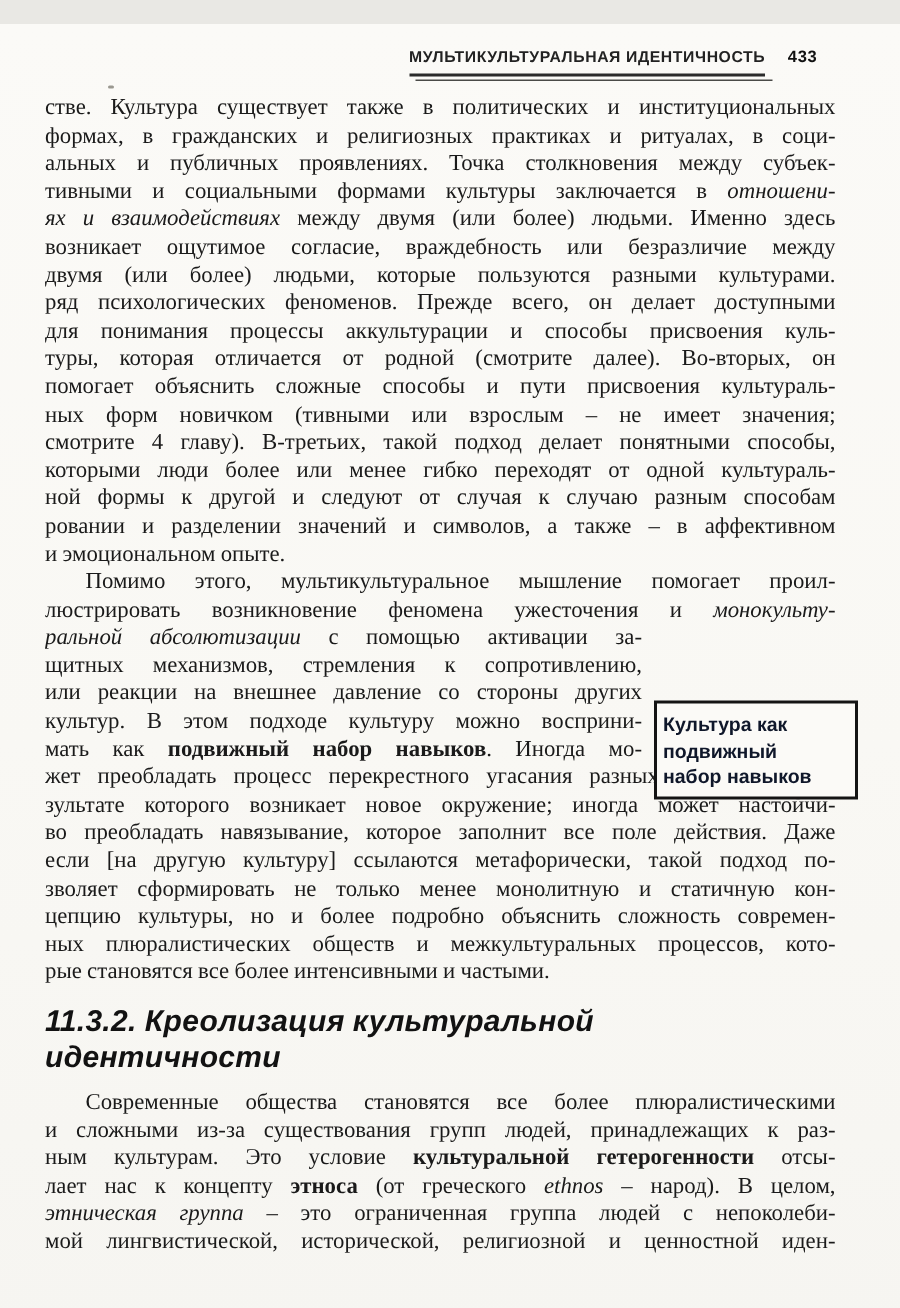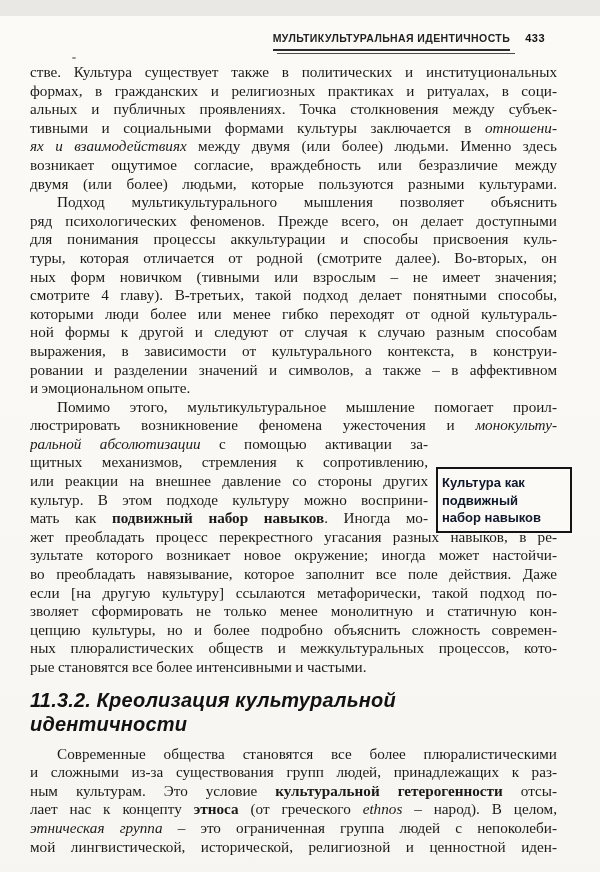--- a/index.html
+++ b/index.html
@@ -83,29 +83,28 @@
         <div class="para">
           <div class="line"><span>стве. Культура существует также в политических и институциональных</span></div>
           <div class="line"><span>формах, в гражданских и религиозных практиках и ритуалах, в соци-</span></div>
           <div class="line"><span>альных и публичных проявлениях. Точка столкновения между субъек-</span></div>
           <div class="line"><span>тивными и социальными формами культуры заключается в </span><span class="i">отношени-</span></div>
           <div class="line"><span class="i">ях и взаимодействиях</span><span> между двумя (или более) людьми. Именно здесь</span></div>
           <div class="line"><span>возникает ощутимое согласие, враждебность или безразличие между</span></div>
           <div class="line"><span>двумя (или более) людьми, которые пользуются разными культурами.</span></div>
         </div>
         <div class="para">
-          <div class="line indent"><span>Подход мультикультурального мышления позволяет объяснить</span></div>
           <div class="line"><span>ряд психологических феноменов. Прежде всего, он делает доступными</span></div>
           <div class="line"><span>для понимания процессы аккультурации и способы присвоения куль-</span></div>
           <div class="line"><span>туры, которая отличается от родной (смотрите далее). Во-вторых, он</span></div>
+          <div class="line"><span>помогает объяснить сложные способы и пути присвоения культураль-</span></div>
           <div class="line"><span>ных форм новичком (тивными или взрослым – не имеет значения;</span></div>
           <div class="line"><span>смотрите 4 главу). В-третьих, такой подход делает понятными способы,</span></div>
           <div class="line"><span>которыми люди более или менее гибко переходят от одной культураль-</span></div>
           <div class="line"><span>ной формы к другой и следуют от случая к случаю разным способам</span></div>
-          <div class="line"><span>выражения, в зависимости от культурального контекста, в конструи-</span></div>
           <div class="line"><span>ровании и разделении значений и символов, а также – в аффективном</span></div>
           <div class="line end"><span>и эмоциональном опыте.</span></div>
         </div>
         <div class="para">
           <div class="line indent"><span>Помимо этого, мультикультуральное мышление помогает проил-</span></div>
           <div class="line"><span>люстрировать возникновение феномена ужесточения и </span><span class="i">монокульту-</span></div>
           <div class="line narrow"><span class="i">ральной абсолютизации</span><span> с помощью активации за-</span></div>
           <div class="line narrow"><span>щитных механизмов, стремления к сопротивлению,</span></div>
           <div class="line narrow"><span>или реакции на внешнее давление со стороны других</span></div>
           <div class="line narrow"><span>культур. В этом подходе культуру можно восприни-</span></div>

